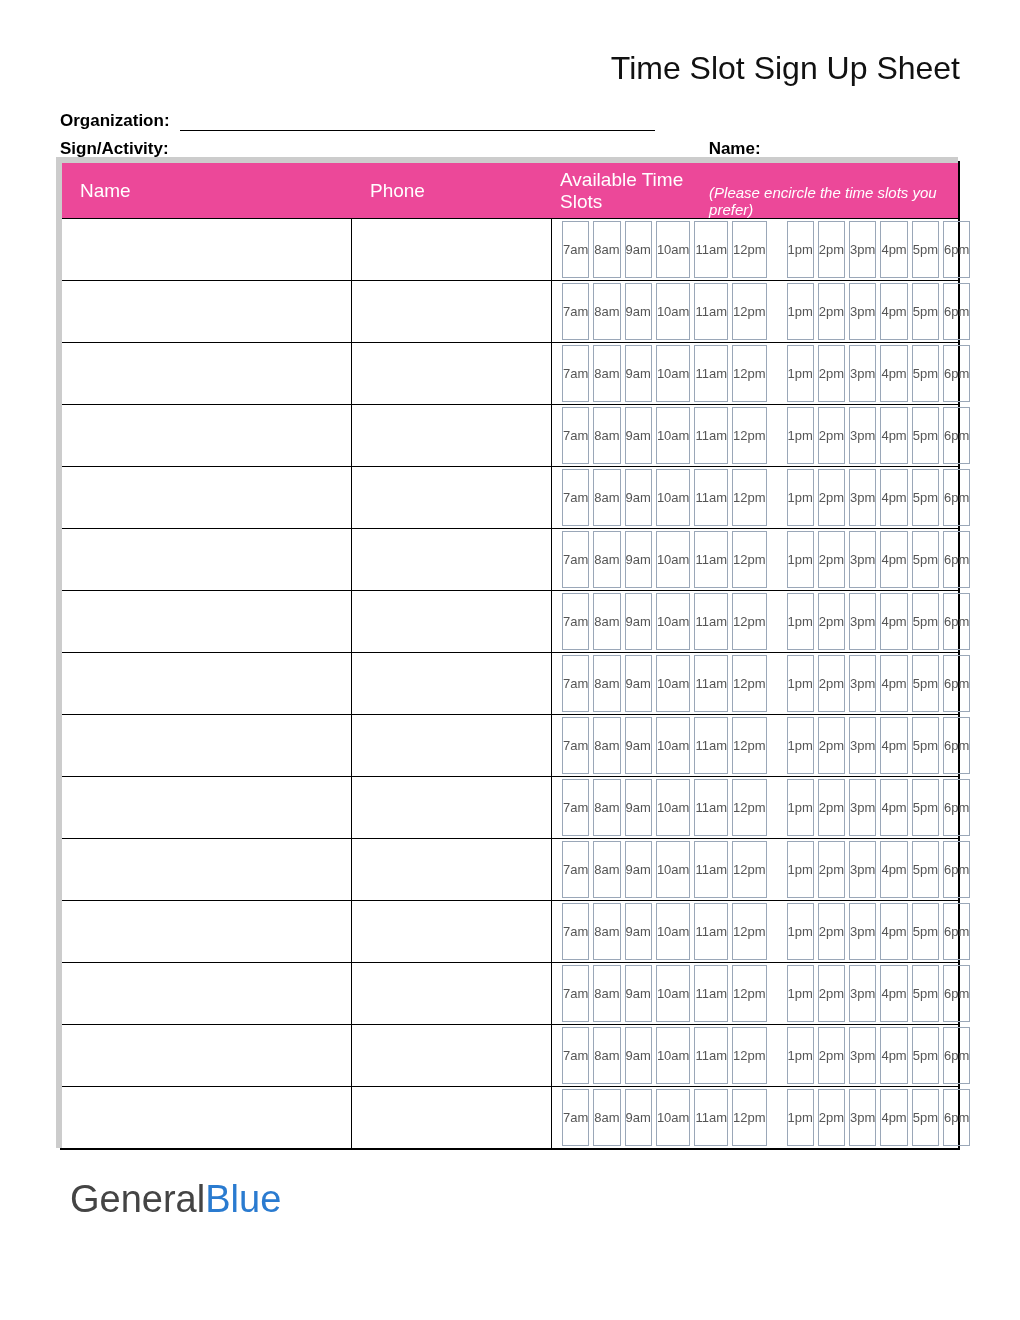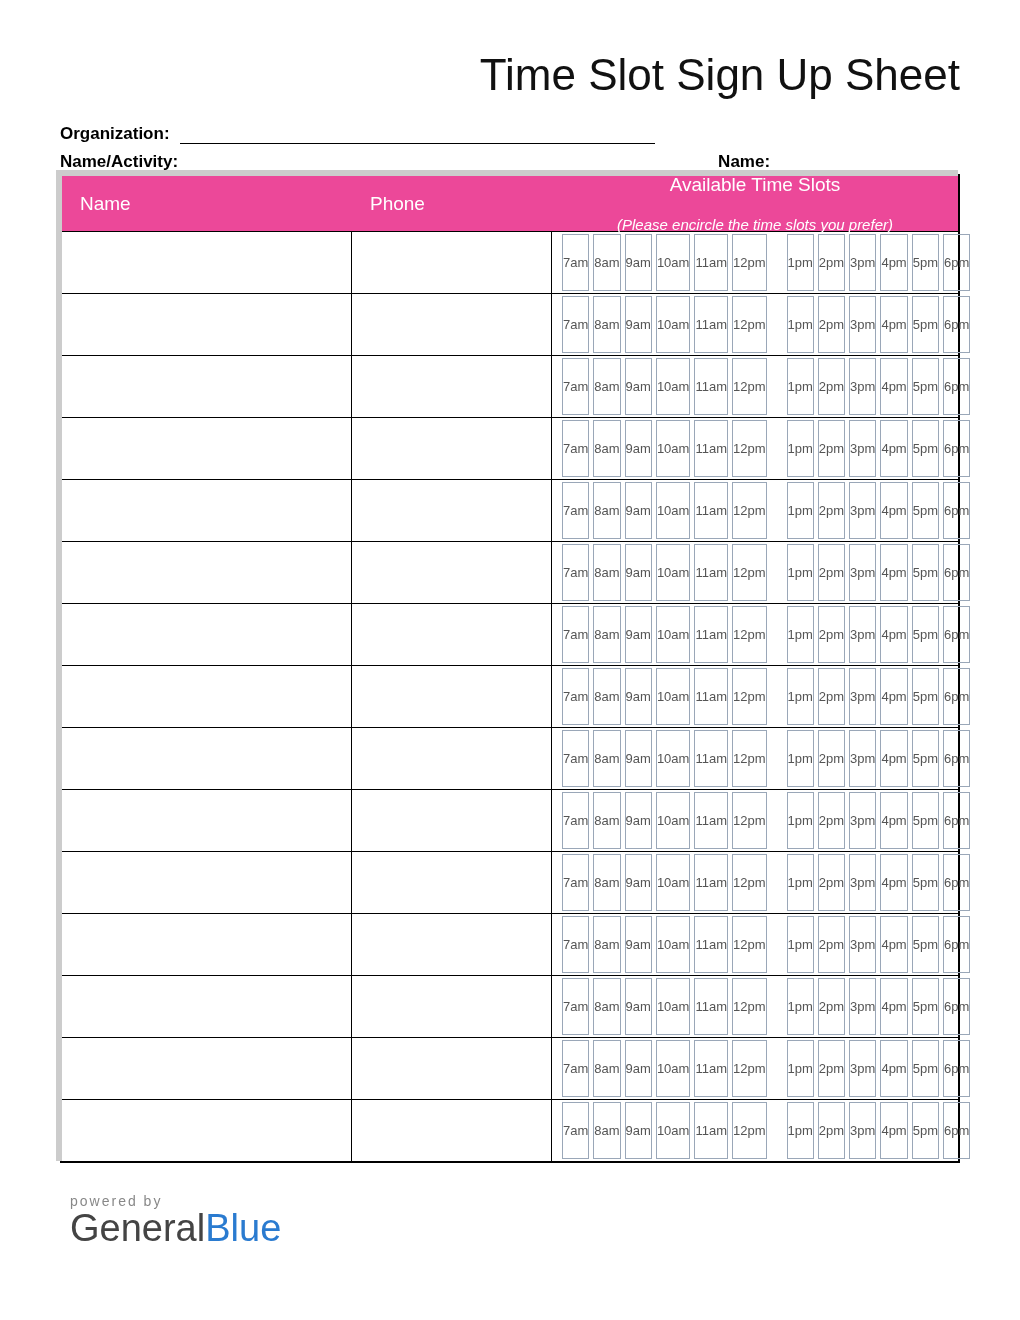--- a/index.html
+++ b/index.html
@@ -5,21 +5,21 @@
   * { box-sizing: border-box; margin: 0; padding: 0; }
   body {
     width: 1020px;
     height: 1320px;
     background: #fff;
     font-family: "Segoe UI", Arial, sans-serif;
     padding: 50px 60px 30px 60px;
     color: #000;
   }
   .title {
-    font-size: 44px;
+    font-size: 32px;
     font-weight: 400;
     text-align: right;
     margin-bottom: 18px;
     color: #111;
   }
   .meta-block { }
   .meta-row {
     display: flex;
     align-items: flex-end;
     height: 26px;
@@ -74,21 +74,21 @@
   .header-row .col-name,
   .header-row .col-phone {
     display: flex;
     align-items: center;
     padding-left: 18px;
     font-size: 19px;
     font-weight: 500;
   }
   .header-row .col-slots {
     display: flex;
-    flex-direction: column;
+    flex-direction: row;
     justify-content: center;
     align-items: center;
     padding: 4px 8px;
   }
   .slots-title { font-size: 19px; font-weight: 500; }
   .slots-sub { font-size: 15px; font-style: italic; margin-top: 20px; }
 
   .body-row {
     display: flex;
     border-top: 1.5px solid #000;
@@ -140,21 +140,21 @@
 <body>
 
 <div class="title">Time Slot Sign Up Sheet</div>
 
 <div class="meta-block">
   <div class="meta-row">
     <span class="meta-label">Organization:</span>
     <span class="meta-line org-line"></span>
   </div>
   <div class="meta-row">
-    <span class="meta-label">Name/Activity:</span>
+    <span class="meta-label">Sign/Activity:</span>
     <span class="meta-line event-line"></span>
     <span class="meta-gap"></span>
     <span class="meta-label">Name:</span>
     <span class="meta-line date-line"></span>
   </div>
 </div>
 
 <div class="sheet">
   <div class="header-row">
     <div class="col-name">Name</div>
@@ -492,17 +492,16 @@
             <div class="slot-cell">4pm</div>
             <div class="slot-cell">5pm</div>
             <div class="slot-cell">6pm</div>
           </div>
         </div>
       </div>
     </div>
 </div>
 
 <div class="footer">
-  <div class="powered">powered by</div>
   <div class="brand">
     <span class="g">General</span><span class="b">Blue</span>
   </div>
 </div>
 
 </body></html>

